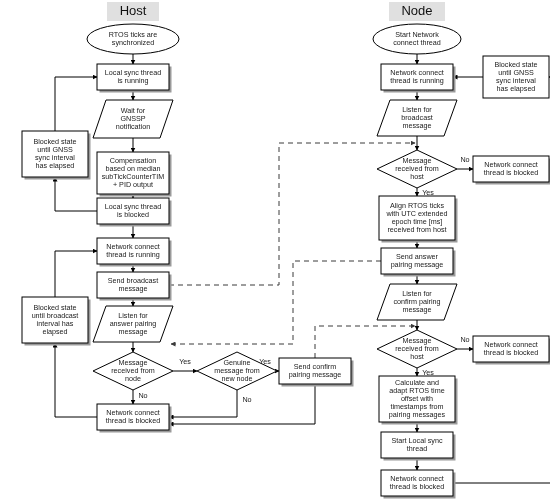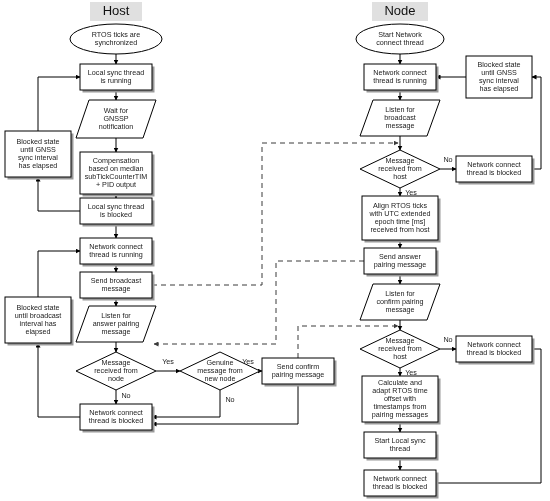--- a/index.html
+++ b/index.html
@@ -10,20 +10,21 @@
   body {
     width: 550px;
     height: 501px;
     font-family: "Liberation Sans", sans-serif;
     overflow: hidden;
   }
   #diagram-root {
     position: relative;
     width: 532px;
     height: 501px;
+    padding-left: 17px;
   }
   svg.flow {
     display: block;
     width: 550px;
     height: 501px;
   }
   .node-shape {
     fill: #ffffff;
     stroke: #000000;
     stroke-width: 1;

